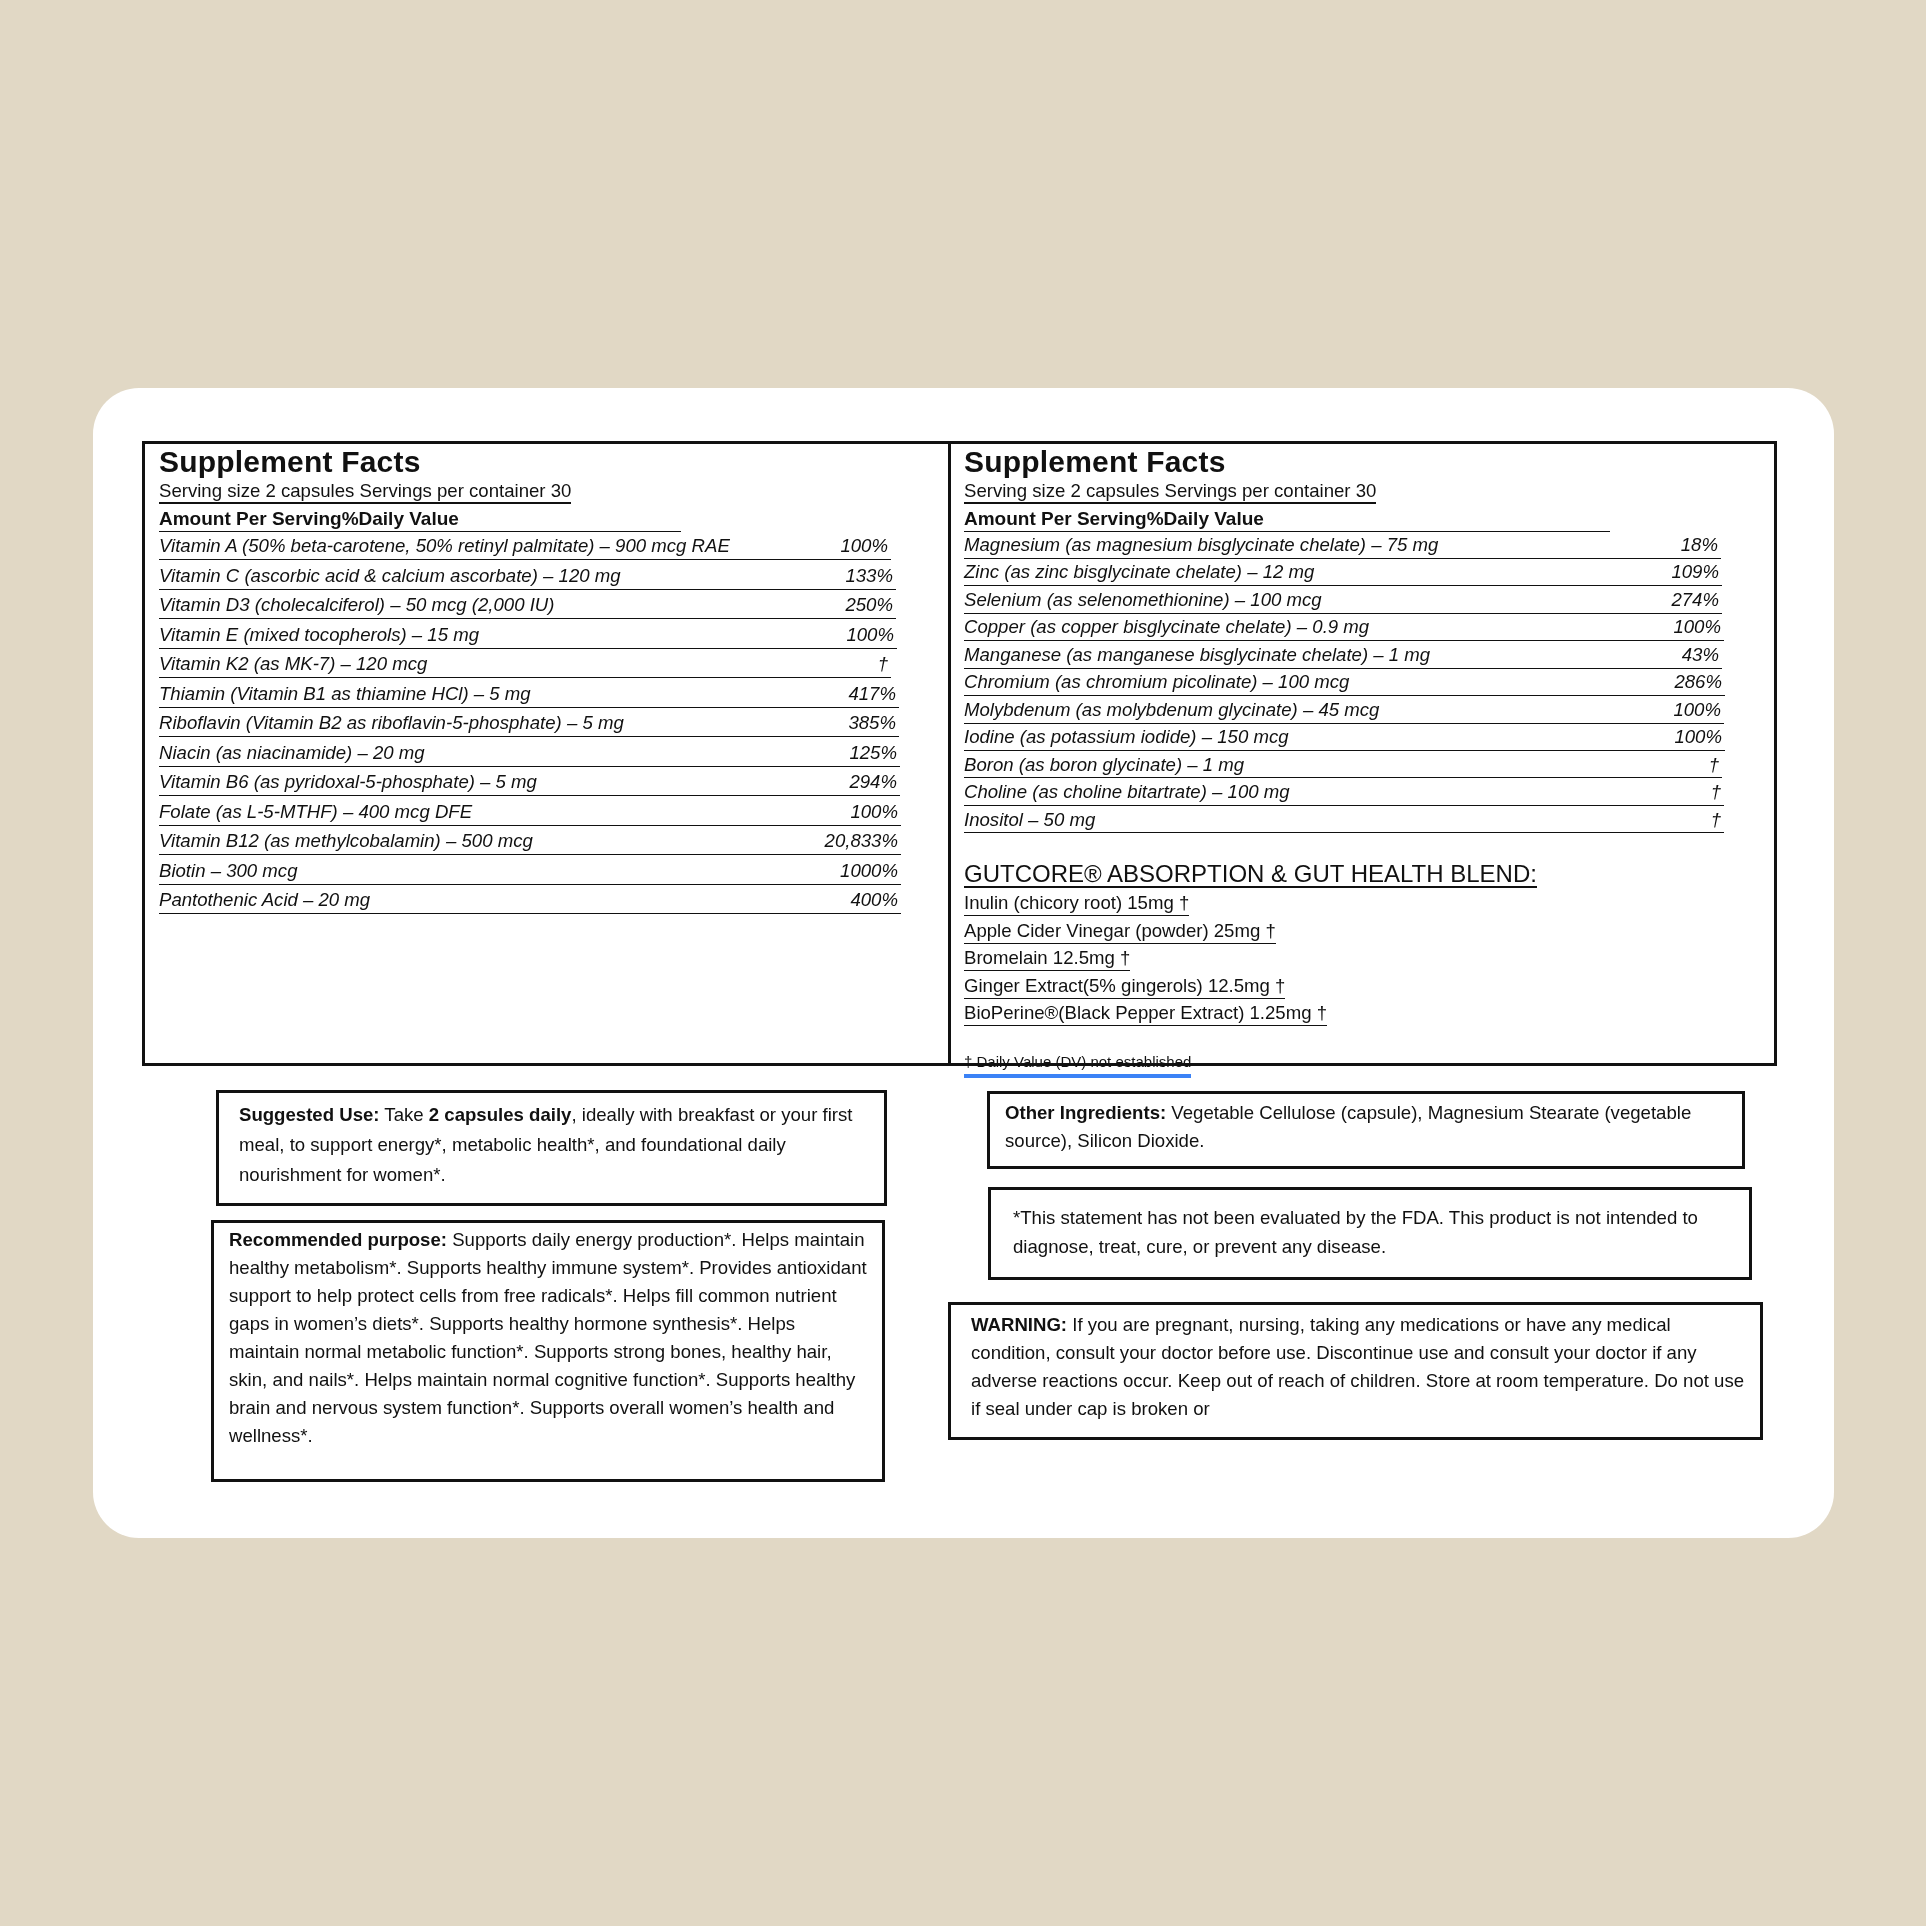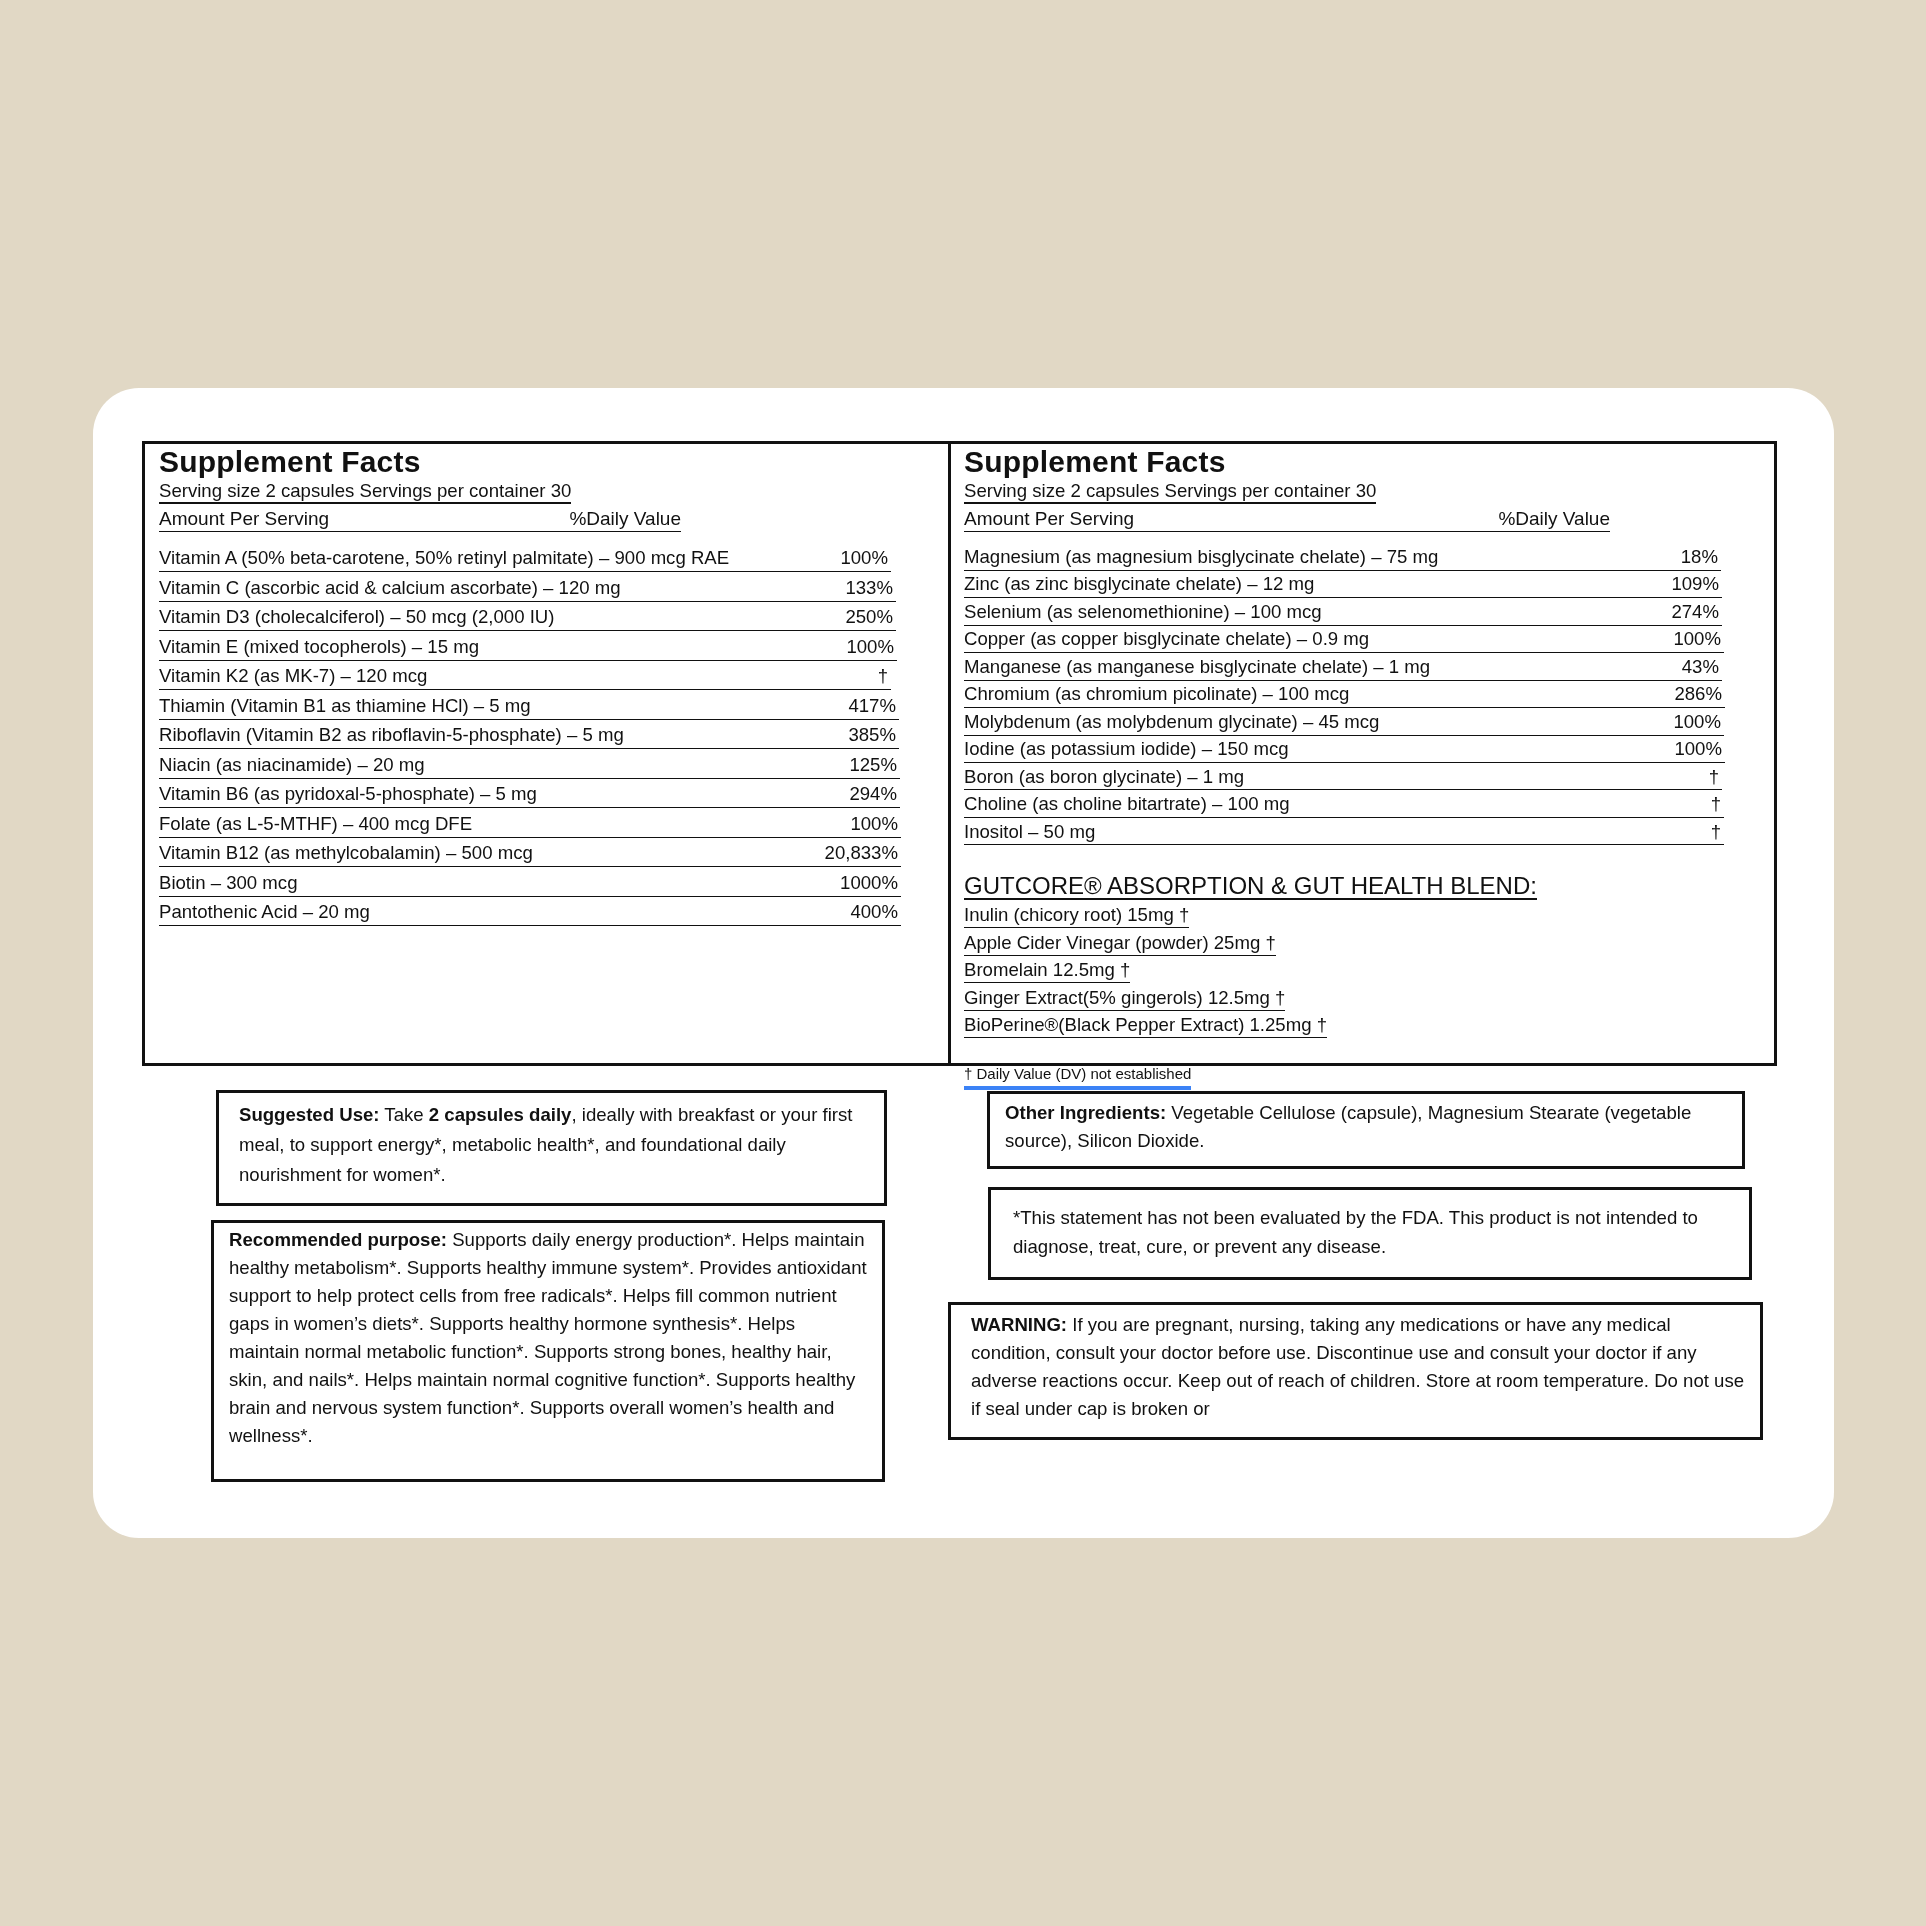--- a/index.html
+++ b/index.html
@@ -30,25 +30,25 @@
   .panel-right { left: 964px; top: 444px; width: 767px; }
   .title {
     font-weight: bold; font-size: 30px; line-height: 36px;
     margin: 0; letter-spacing: 0.2px;
   }
   .serving {
     display: inline-block; font-size: 18.6px; line-height: 22px;
     border-bottom: 2.5px solid #111; padding-bottom: 0;
   }
   .amount-row {
-    display: flex; justify-content: space-between; align-items: flex-end;
-    font-weight: normal; font-size: 19px; line-height: 24px;
-    border-bottom: 1.5px solid #111; margin-top: 3px; gap: 28px;
-  }
-  .rows { margin-top: 12px; }
+    display: flex; align-items: flex-end;
+    font-weight: bold; font-size: 19px; line-height: 24px;
+    border-bottom: 1.5px solid #111; margin-top: 3px;
+  }
+  .rows { margin-top: 0; font-style: italic; }
   .row {
     display: flex; justify-content: space-between; align-items: flex-end;
     font-size: 18.6px; line-height: 27px;
     border-bottom: 1.5px solid #111;
     margin-bottom: 1.5px;
   }
   .panel-right .row { line-height: 25.6px; margin-bottom: 0.9px; gap: 45px; }
   .row .name { white-space: nowrap; }
   .row .dv { white-space: nowrap; padding-right: 3px; }
   .blend-head {

